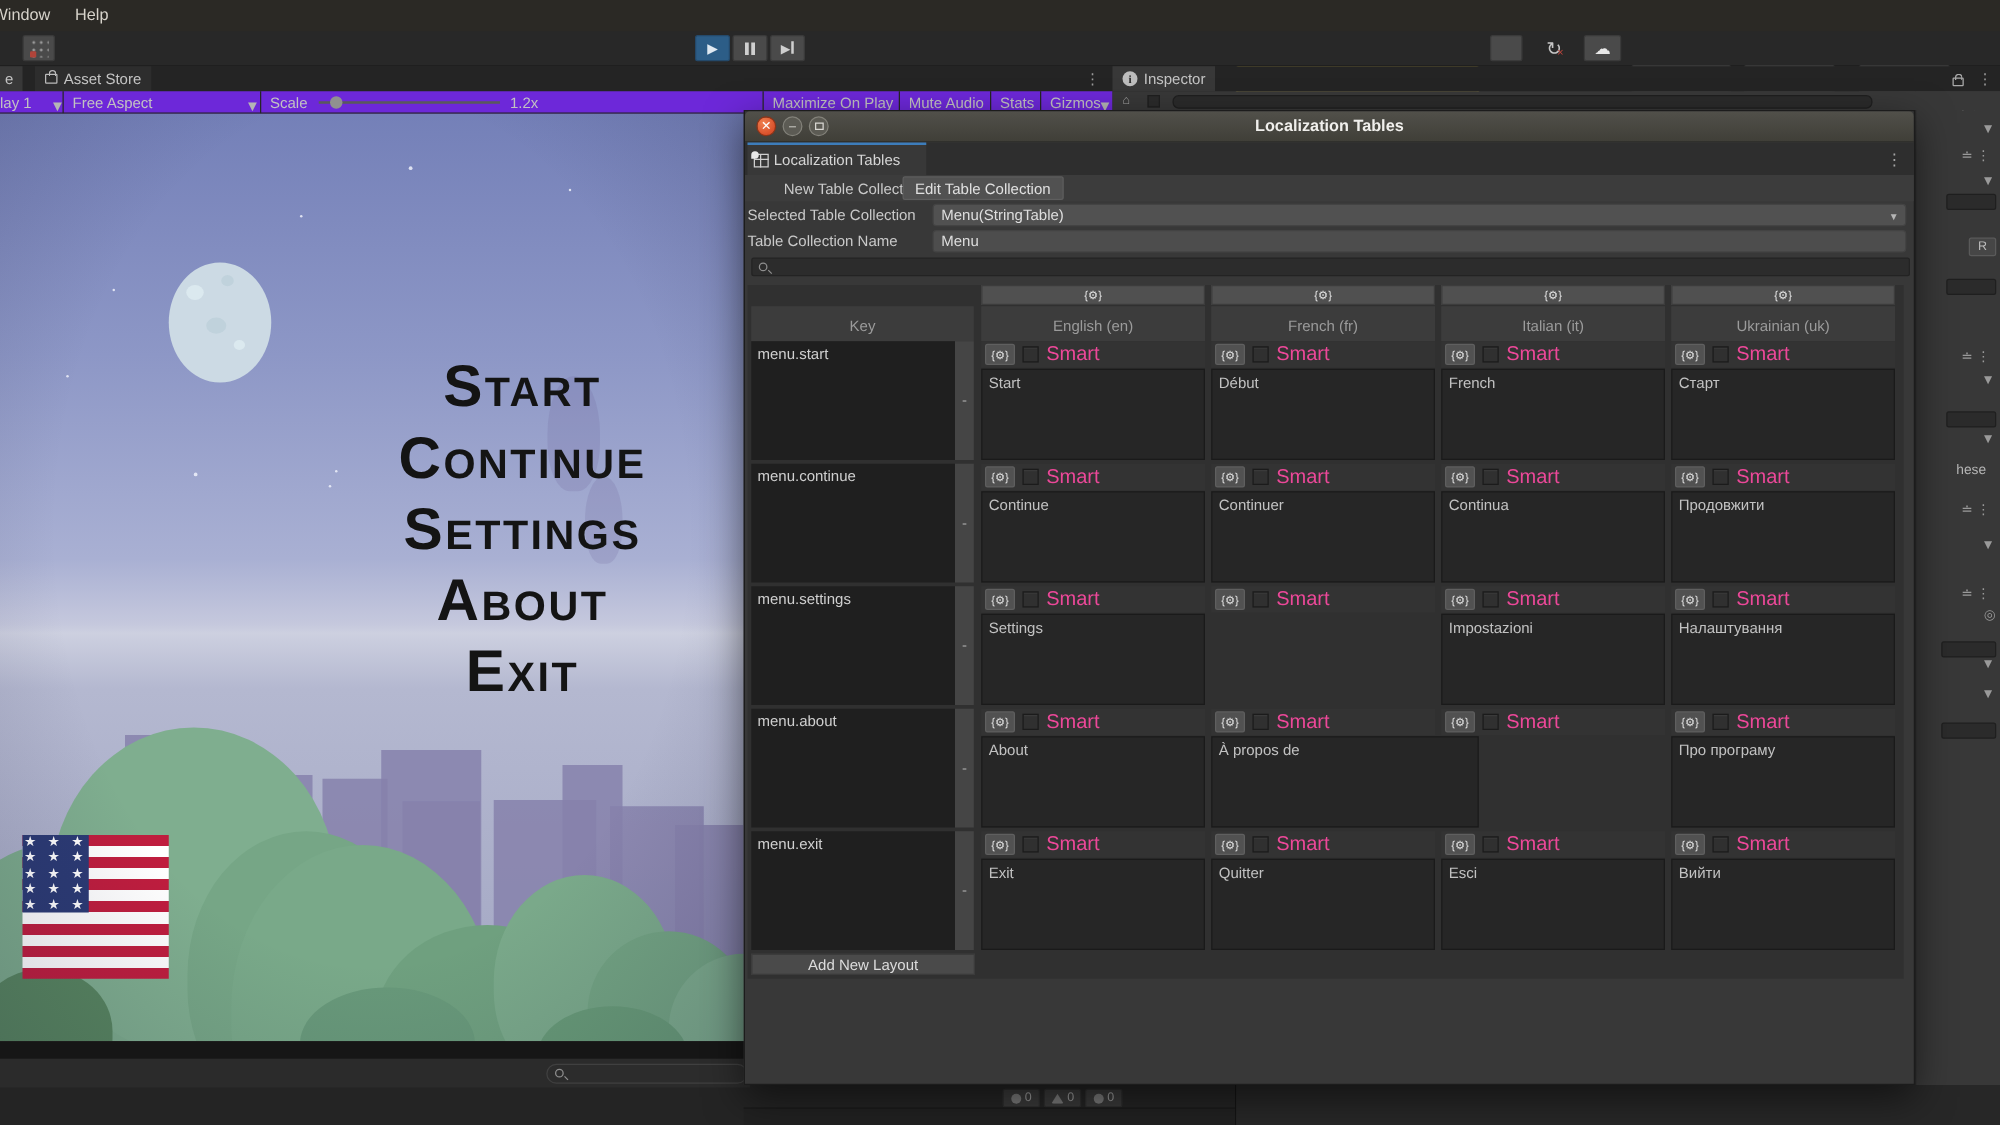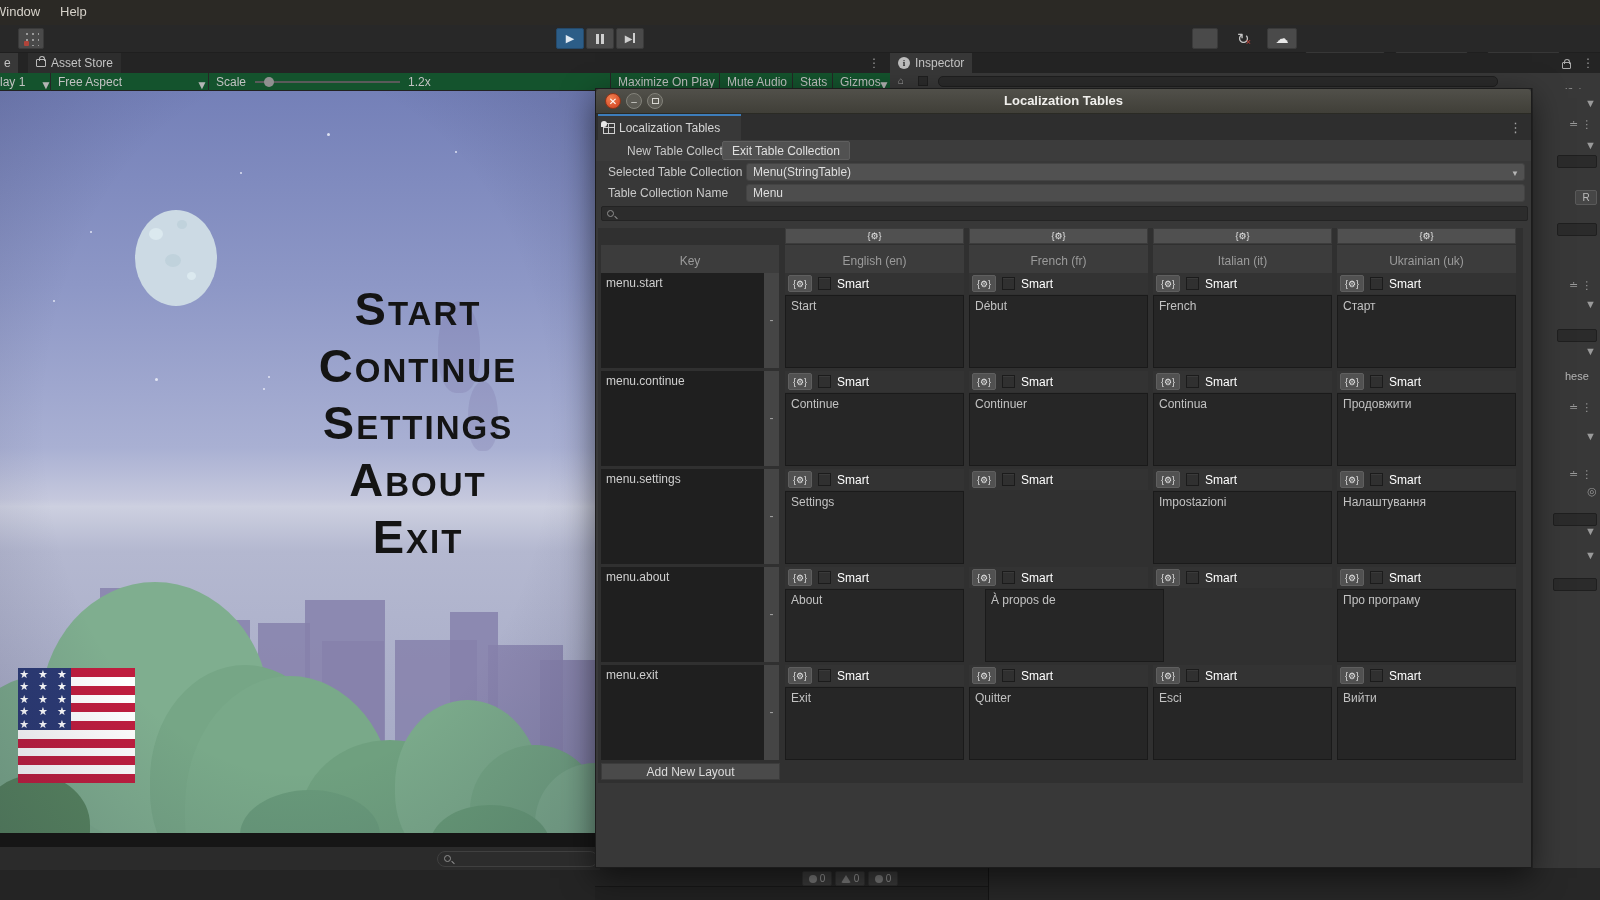--- a/index.html
+++ b/index.html
@@ -24,21 +24,21 @@
   .tab{position:absolute;top:0;height:20px;display:flex;align-items:center;padding:0 8px;color:#c4c4c4;font-size:12px}
   .tab.active{background:#383838}
   .tab.idle{background:#2d2d2d}
   .bag{display:inline-block;width:10px;height:8px;border:1px solid #bbb;border-radius:1px;position:relative;margin-right:5px}
   .bag::before{content:"";position:absolute;left:2px;top:-4px;width:4px;height:4px;border:1px solid #bbb;border-bottom:none;border-radius:3px 3px 0 0}
   .info-ic{display:inline-block;width:12px;height:12px;border-radius:50%;background:#bdbdbd;color:#282828;font-size:9px;font-weight:bold;text-align:center;line-height:12px;margin-right:5px;font-family:"Liberation Serif",serif}
   .kebab{color:#9a9a9a;font-size:12px;letter-spacing:0}
   .lock{display:inline-block;width:9px;height:7px;border:1px solid #aaa;border-radius:1px;position:relative}
   .lock::before{content:"";position:absolute;left:1px;top:-4px;width:4px;height:4px;border:1px solid #aaa;border-bottom:none;border-radius:3px 3px 0 0}
   
-  #gametb{left:0;top:73px;width:890px;height:18px;background:#14532d;border-bottom:1px solid #222;color:#c2c2c2}
+  #gametb{left:0;top:73px;width:890px;height:18px;background:#6d28d9;border-bottom:1px solid #222;color:#c2c2c2}
   #gametb span{position:absolute;top:2px;font-size:12px}
   .sep{position:absolute;top:0;width:1px;height:18px;background:#262626}
   .arrow{color:#b5b5b5;font-size:8px}
   .slider-track{position:absolute;top:8px;height:2px;background:#5a5a5a}
   .slider-knob{position:absolute;top:4px;width:10px;height:10px;border-radius:50%;background:#909090}
   
   #gameview{left:0;top:91px;width:595px;height:742px;overflow:hidden;background:linear-gradient(#7480b8 0%,#8d97c6 26%,#a9b0d3 48%,#c5c8dd 55%,#cdd0e0 56%,#b4b8d0 62%,#a2a6c3 100%)}
   .star{position:absolute;background:#eef1fa;border-radius:50%;opacity:.85}
   #moon{position:absolute;left:135px;top:119px;width:82px;height:96px;border-radius:50%;background:#ccdae4;overflow:hidden}
   .crater{position:absolute;border-radius:50%;background:#dbe9ef}
@@ -72,33 +72,33 @@
   .wmin{left:30px}.wmax{left:51px}
   .wmax i{display:block;width:7px;height:6px;border:1px solid #d8d7d2;margin:4px auto 0}
   #loctabbar{position:absolute;left:0;top:25px;width:100%;height:26px;background:#2e2e2e}
   #loctab{position:absolute;left:2px;top:0;width:143px;height:26px;background:#383838;border-top:2px solid #3d7dbb;color:#d5d5d5;display:flex;align-items:center;padding-left:5px;font-size:12px}
   .loc-ic{display:inline-block;width:12px;height:11px;border:1px solid #cfcfcf;position:relative;margin-right:4px;background:linear-gradient(#cfcfcf,#cfcfcf) 0 3px/12px 1px no-repeat,linear-gradient(#cfcfcf,#cfcfcf) 4px 0/1px 11px no-repeat}
   .loc-ic::before{content:"";position:absolute;left:-3px;top:-3px;width:6px;height:6px;background:#e8e8e8;border-radius:50% 50% 50% 0}
   #locbtns{position:absolute;left:0;top:51px;width:100%;height:21px;background:#3c3c3c}
   .flatbtn{position:absolute;top:1px;height:19px;color:#c9c9c9;display:flex;align-items:center;padding:0 9px;font-size:12px}
   .flatbtn.sel{background:#515151;border:1px solid #5e5e5e;border-radius:2px;color:#e0e0e0}
   .formrow{position:absolute;left:0;width:100%;height:20px;color:#c9c9c9}
-  .formrow .lbl{position:absolute;left:12px;top:3px;font-size:12px}
+  .formrow .lbl{position:absolute;left:2px;top:3px;font-size:12px}
   .popup{position:absolute;left:150px;top:1px;width:779px;height:18px;background:#515151;border:1px solid #434343;border-radius:3px;color:#dedede;padding:1px 18px 0 6px;font-size:12px}
   .popup .arrow{position:absolute;right:5px;top:5px}
   #locsearch{position:absolute;left:5px;top:117px;width:927px;height:15px;background:#2c2c2c;border:1px solid #232323;border-radius:2px}
   #loctable{position:absolute;left:2px;top:139px;width:925px;height:555px;background:#303030}
   .colmeta{position:absolute;top:0;height:16px;background:#505050;border:1px solid #3c3c3c;color:#e6e6e6;text-align:center;font-size:9px;line-height:15px}
   .coltitle{position:absolute;top:17px;height:28px;background:#3c3c3c;color:#9b9b9b;font-size:12px;display:flex;align-items:flex-end;justify-content:center;padding-bottom:5px}
   .keycell{position:absolute;background:#1f1f1f;color:#cfcfcf;font-size:12px;padding:3px 5px}
   .resizer{position:absolute;width:15px;background:#454545;color:#a5a5a5;text-align:center}
   .cellhead{position:absolute;height:21px;background:#333;display:flex;align-items:center;gap:6px;padding-left:3px}
   .metabtn{width:24px;height:17px;background:#515151;border:1px solid #5f5f5f;border-radius:2px;color:#e3e3e3;font-size:9px;text-align:center;line-height:16px}
   .chk{width:13px;height:13px;background:#303030;border:1px solid #1b1b1b;box-shadow:inset 0 1px 0 rgba(255,255,255,.05)}
-  .smart{color:#ffffff;font-size:12px}
+  .smart{color:#ec4899;font-size:16px}
   .celltext{position:absolute;background:#262626;border:1px solid #1a1a1a;color:#c2c2c2;font-size:12px;padding:3px 5px}
   #addentry{position:absolute;left:5px;top:674px;width:179px;height:17px;background:#4a4a4a;border:1px solid #3b3b3b;color:#dcdcdc;text-align:center;line-height:16px;font-size:12px}
   .wkebab{position:absolute;right:9px;top:31px;color:#a5a5a5;font-size:13px}
 </style>
 </head>
 <body>
 
 <div id="root">
 
   <div id="menubar" class="abs">
@@ -309,21 +309,21 @@
     </div>
     <div id="loctabbar">
       <div id="loctab">
         <span class="loc-ic"></span>
         <span>Localization Tables</span>
       </div>
     </div>
     <div class="wkebab">⋮</div>
     <div id="locbtns">
       <div class="flatbtn" style="left:22px">New Table Collection</div>
-      <div class="flatbtn sel" style="left:126px">Exit Table Collection</div>
+      <div class="flatbtn sel" style="left:126px">Edit Table Collection</div>
     </div>
     <div class="formrow" style="top:73px">
       <span class="lbl">Selected Table Collection</span>
       <div class="popup">
         <span>Menu(StringTable)</span>
         <span class="arrow">▼</span>
       </div>
     </div>
     <div class="formrow" style="top:94px">
       <span class="lbl">Table Collection Name</span>
@@ -427,21 +427,21 @@
           <span class="metabtn">{⚙}</span>
           <span class="chk"></span>
           <span class="smart">Smart</span>
         </div>
         <div class="celltext" style="left: 187px; top: 361px; width: 179px; height: 73px;">About</div>
         <div class="cellhead" style="left: 371px; top: 339px; width: 179px;">
           <span class="metabtn">{⚙}</span>
           <span class="chk"></span>
           <span class="smart">Smart</span>
         </div>
-        <div class="celltext" style="left: 371px; top: 361px; width: 179px; height: 73px; margin-left: 16px;">À propos de</div>
+        <div class="celltext" style="left: 371px; top: 361px; width: 214px; height: 73px;">À propos de</div>
         <div class="cellhead" style="left: 555px; top: 339px; width: 179px;">
           <span class="metabtn">{⚙}</span>
           <span class="chk"></span>
           <span class="smart">Smart</span>
         </div>
         <div class="cellhead" style="left: 739px; top: 339px; width: 179px;">
           <span class="metabtn">{⚙}</span>
           <span class="chk"></span>
           <span class="smart">Smart</span>
         </div>

